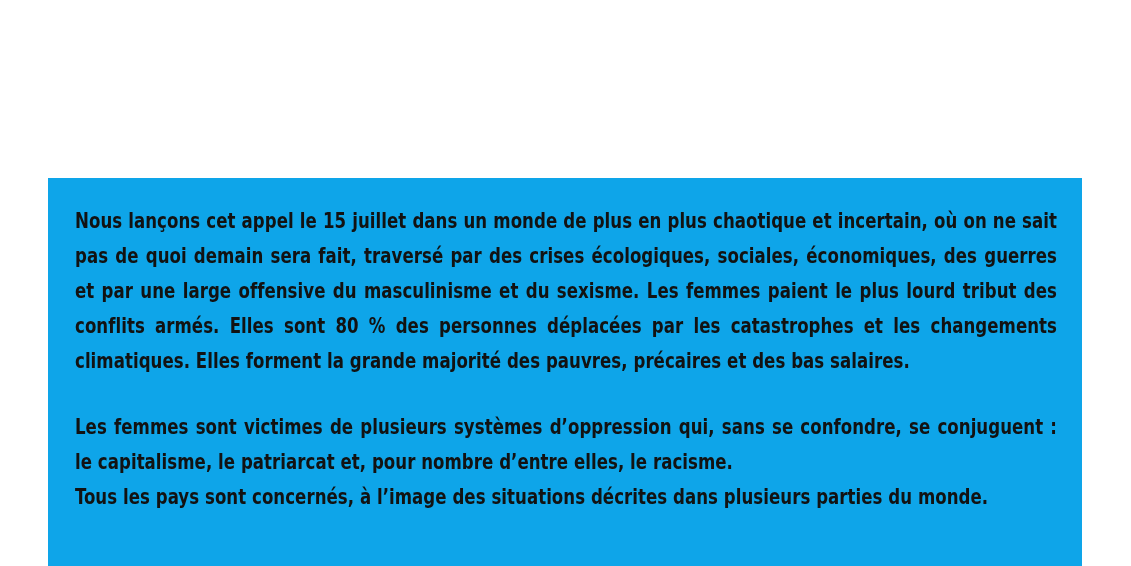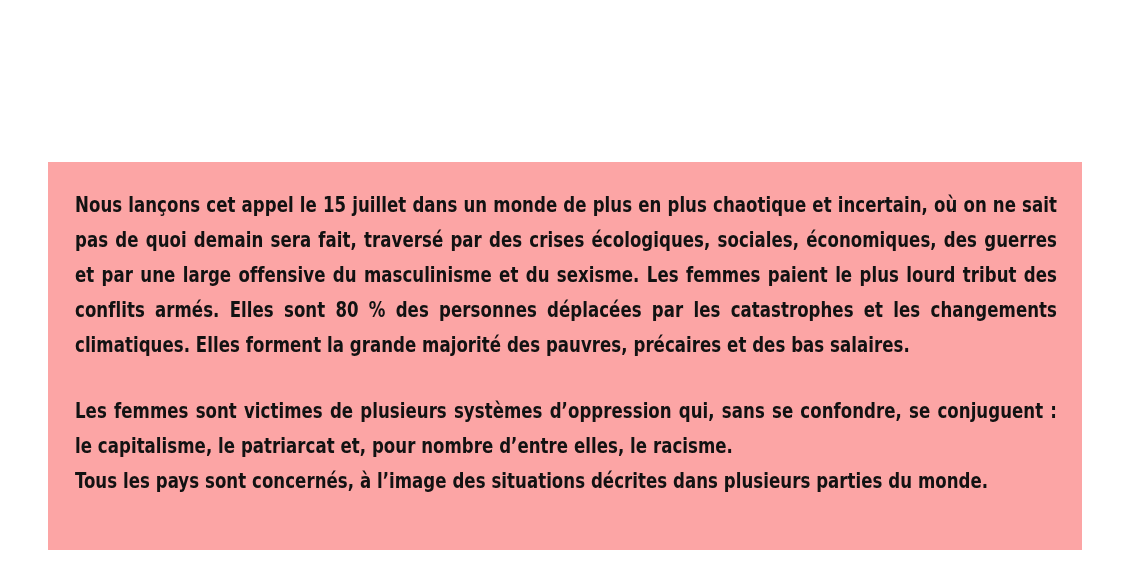--- a/index.html
+++ b/index.html
@@ -48,24 +48,24 @@
     letter-spacing: 0.2px;
     transform: scaleX(0.86);
     transform-origin: center center;
     white-space: nowrap;
   }
 
   
   #card {
     position: absolute;
     left: 48px;
-    top: 162px;
+    top: 178px;
     width: 1034px;
     height: 388px;
-    background: #fca5a5;
+    background: #0ea5e9;
     box-sizing: border-box;
     padding: 26px 24px 0 27px;
     overflow: hidden;
   }
 
   .body-par {
     margin: 0;
     color: #121212;
     font-family: "Liberation Sans Narrow", "DejaVu Sans Condensed", "Liberation Sans", sans-serif;
     font-weight: bold;

